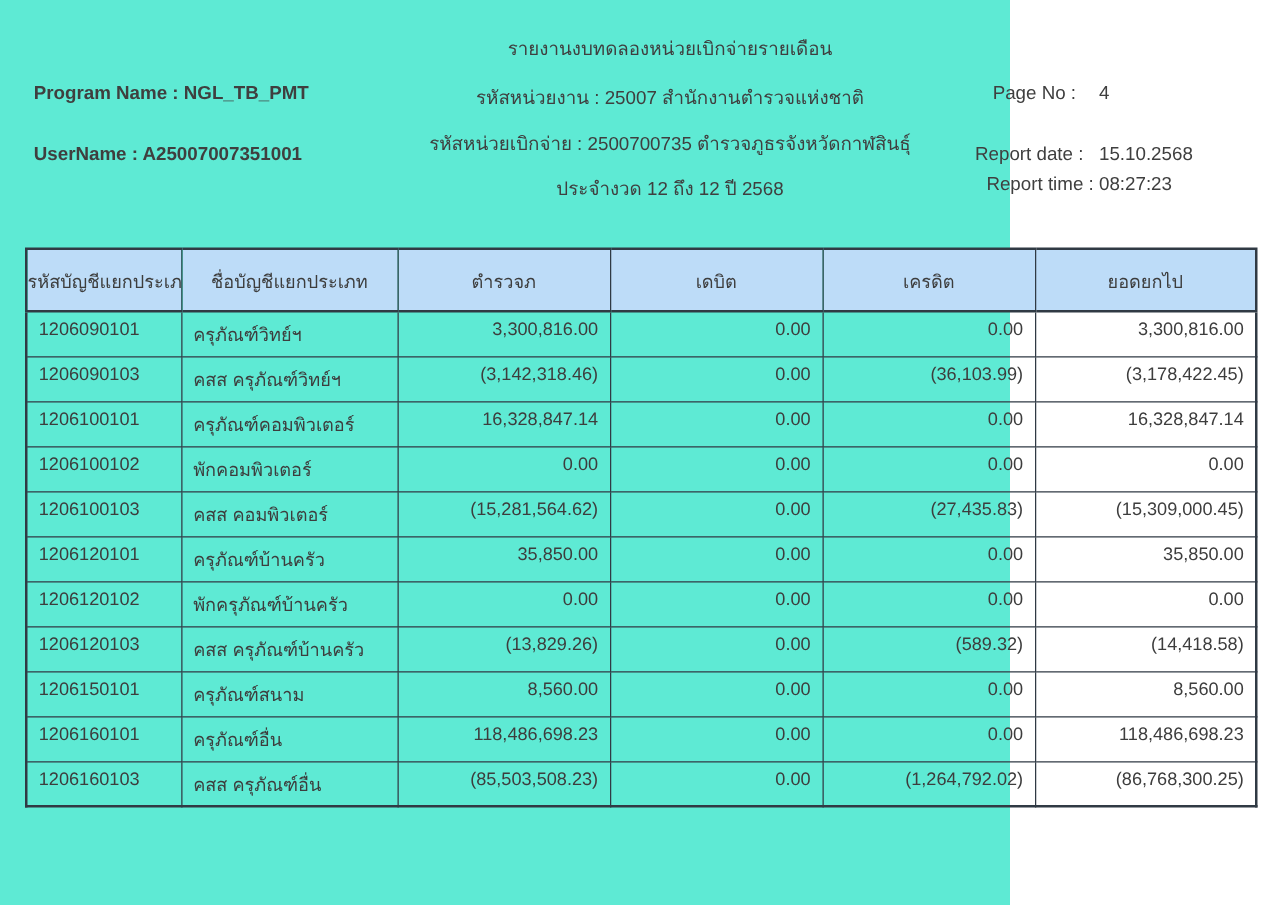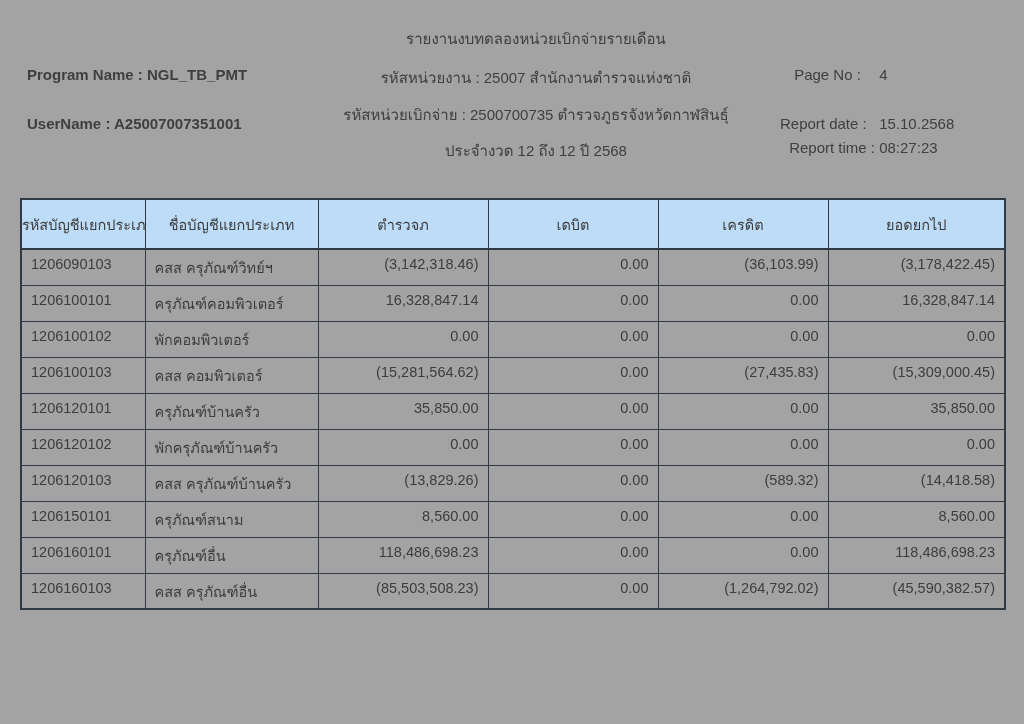--- a/index.html
+++ b/index.html
@@ -3,21 +3,21 @@
 <meta charset="utf-8">
 <style>
   * { margin: 0; padding: 0; box-sizing: border-box; }
   html, body {
     width: 1024px; height: 724px;
     background: #ffffff;
     font-family: "Liberation Sans", "DejaVu Sans", sans-serif;
     color: #3f3f3f;
     overflow: hidden;
   }
-  .page { position: relative; width: 1024px; height: 724px; background: #a3a3a3; }
+  .page { position: relative; width: 808px; height: 724px; background: #5eead4; }
 
   
   .rpt-header { position: absolute; top: 0; left: 0; width: 1024px; height: 198px; font-size: 15px; }
   .hdr-title {
     position: absolute; top: 27px; left: 0; width: 1072px;
     text-align: center; font-size: 15px; color: #3f3f3f;
   }
   .hdr-left { position: absolute; left: 27px; top: 0; }
   .hdr-left .hline { position: absolute; left: 0; white-space: nowrap; font-weight: bold; }
   .hl-0 { top: 66px; }
@@ -117,20 +117,28 @@
             <th>รหัสบัญชีแยกประเภท</th>
             <th>ชื่อบัญชีแยกประเภท</th>
             <th>ตำรวจภ</th>
             <th>เดบิต</th>
             <th>เครดิต</th>
             <th>ยอดยกไป</th>
           </tr>
       </thead>
       <tbody>
           <tr>
+            <td class="c-left">1206090101</td>
+            <td class="c-left">ครุภัณฑ์วิทย์ฯ</td>
+            <td class="c-right">3,300,816.00</td>
+            <td class="c-right">0.00</td>
+            <td class="c-right">0.00</td>
+            <td class="c-right">3,300,816.00</td>
+          </tr>
+          <tr>
             <td class="c-left">1206090103</td>
             <td class="c-left">คสส ครุภัณฑ์วิทย์ฯ</td>
             <td class="c-right">(3,142,318.46)</td>
             <td class="c-right">0.00</td>
             <td class="c-right">(36,103.99)</td>
             <td class="c-right">(3,178,422.45)</td>
           </tr>
           <tr>
             <td class="c-left">1206100101</td>
             <td class="c-left">ครุภัณฑ์คอมพิวเตอร์</td>
@@ -194,19 +202,19 @@
             <td class="c-right">0.00</td>
             <td class="c-right">0.00</td>
             <td class="c-right">118,486,698.23</td>
           </tr>
           <tr>
             <td class="c-left">1206160103</td>
             <td class="c-left">คสส ครุภัณฑ์อื่น</td>
             <td class="c-right">(85,503,508.23)</td>
             <td class="c-right">0.00</td>
             <td class="c-right">(1,264,792.02)</td>
-            <td class="c-right">(45,590,382.57)</td>
+            <td class="c-right">(86,768,300.25)</td>
           </tr>
         </tbody>
     </table>
   </div>
 
 </div>
 
 </body></html>

